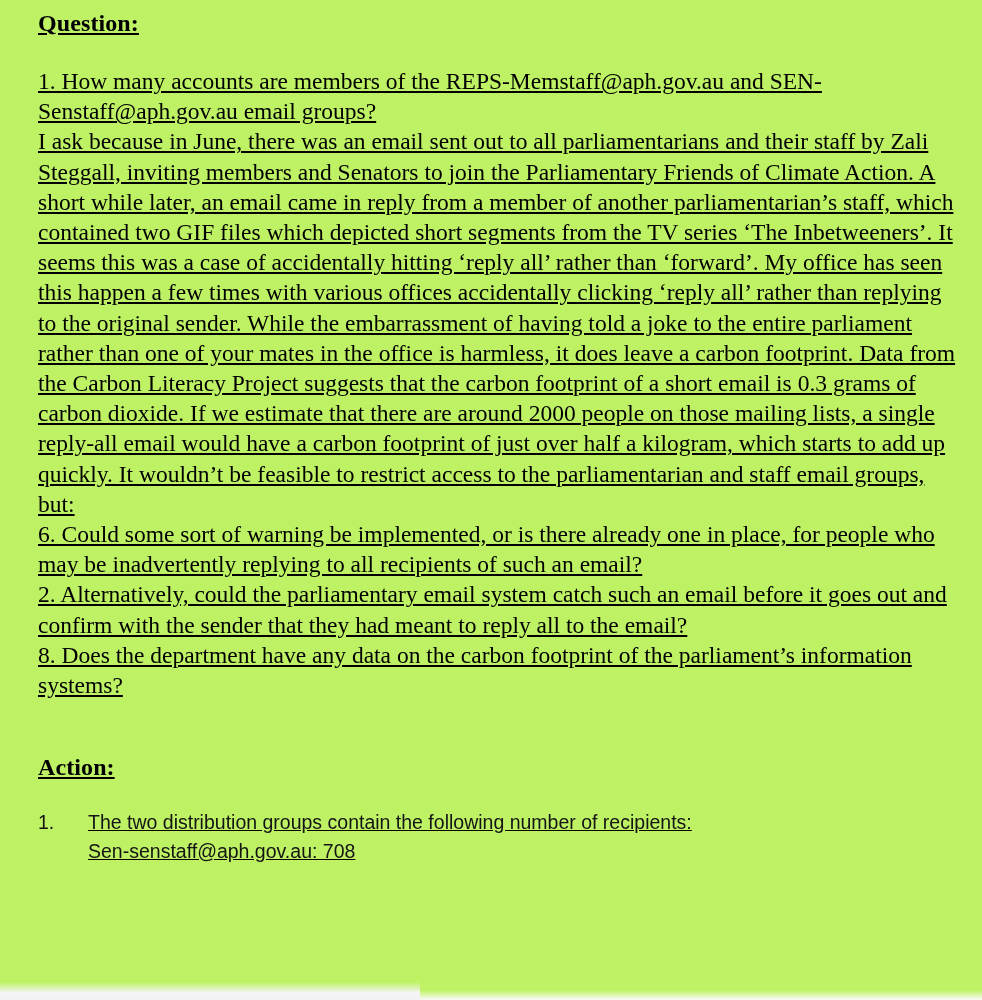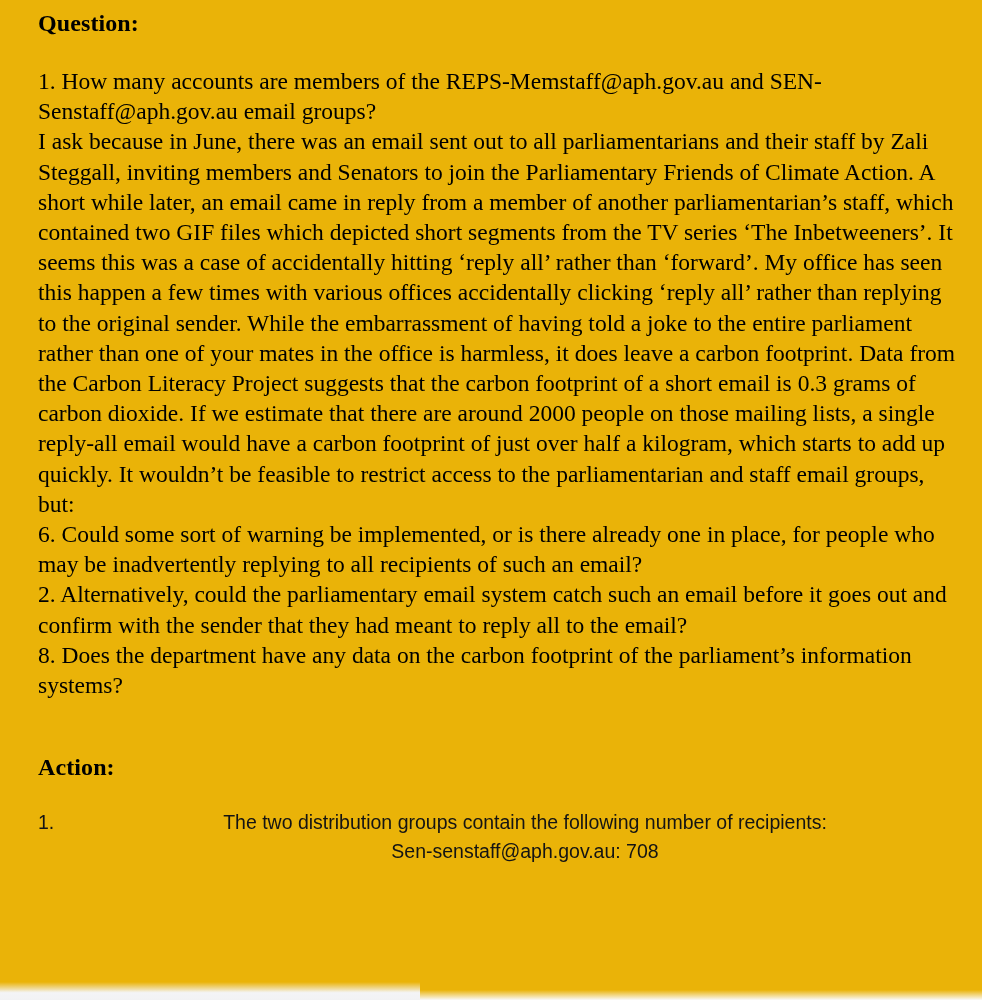--- a/index.html
+++ b/index.html
@@ -16,21 +16,22 @@
     overflow: hidden;
     position: relative;
   }
 
   .page {
     position: relative;
     width: 982px;
     height: 1000px;
     box-sizing: border-box;
     padding: 0;
-    background: #eab308;
+    background: #bef264;
+    text-decoration: underline;
   }
 
   
   .page-bottom-shade {
     position: absolute;
     left: 0;
     bottom: 0;
     width: 420px;
     height: 18px;
     background: linear-gradient(180deg, rgba(246,246,248,0) 0%, #f4f4f6 60%, #f2f2f4 100%);
@@ -100,21 +101,20 @@
     width: 34px;
     text-align: left;
     font-family: "Liberation Sans", "DejaVu Sans", sans-serif;
     font-size: 19.5px;
     line-height: 28.5px;
     color: #141414;
   }
   .answer-line {
     display: block;
     white-space: pre;
-    text-align: center;
   }
 </style>
 </head>
 <body>
 
 <div class="page">
   <div class="content">
 
     <div class="heading">Question:</div>
 

